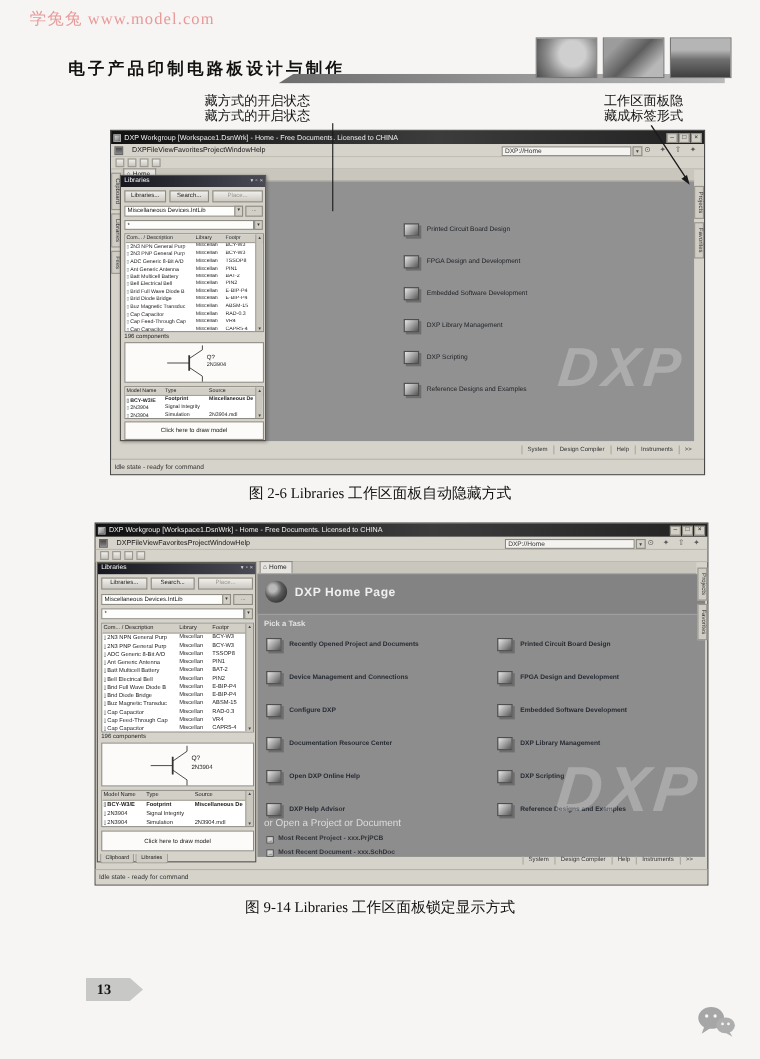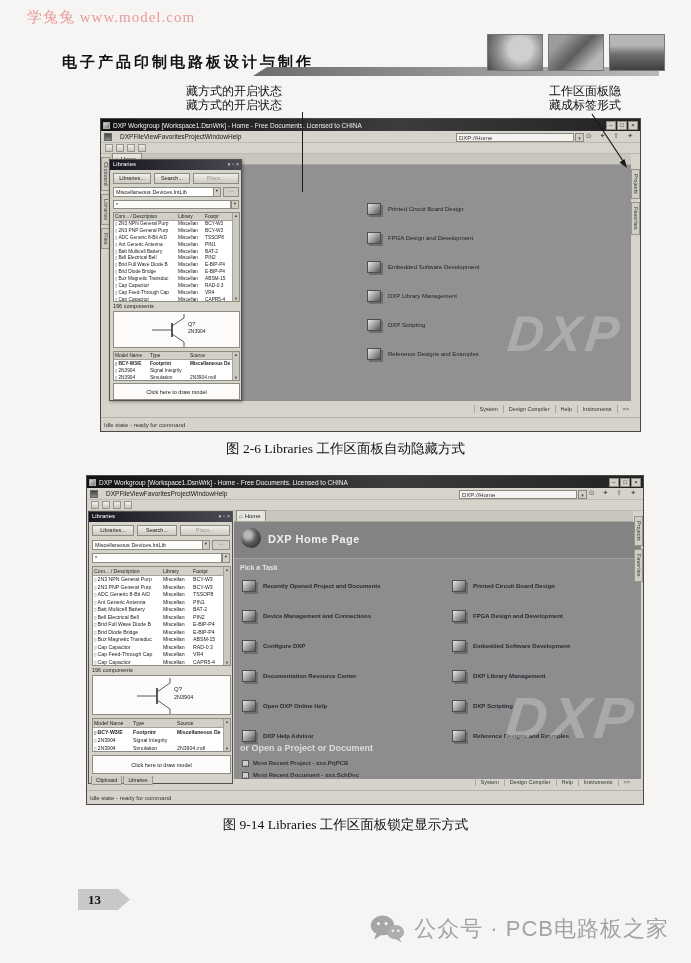--- a/index.html
+++ b/index.html
@@ -92,21 +92,21 @@
     border:1px solid #4e4e4e; box-shadow:2px 2px 0 #6e6e6e; }
   .task-lb { font-size:6px; color:#20242a; white-space:nowrap; }
   .dxp-mark { position:absolute; font-weight:bold; font-style:italic; color:rgba(235,235,235,.30); letter-spacing:4px; transform:skewX(-6deg); }
 
   
   .hp-band { position:absolute; background:#838383; border-bottom:1px solid #a2a2a2; }
   .globe { position:absolute; width:20px; height:20px; border-radius:50%;
     background:radial-gradient(circle at 35% 35%, #b9b9b9 0 18%, #5c5c5c 45%, #262626 90%); }
   .hp-title { position:absolute; font-size:11px; font-weight:bold; color:#efefef; letter-spacing:.5px; }
   .hp-pick { position:absolute; font-size:7px; font-weight:bold; color:#e2e2e2; }
-  .hp-open { position:absolute; font-size:9px; font-weight:bold; color:#dcdcdc; }
+  .hp-open { position:absolute; font-size:9px; font-weight:normal; color:#dcdcdc; }
   .recent { display:flex; align-items:center; gap:4px; height:10px; }
   .recent-ic { width:7px; height:7px; background:#cfcfcf; border:1px solid #555; font-size:5px; line-height:6px; text-align:center; color:#333; }
   .recent-lb { font-size:6px; color:#30343a; font-weight:bold; }
 </style>
 </head>
 <body>
 
 <div class="watermark">学兔兔 www.model.com</div>
 
 <div class="book-title">电子产品印制电路板设计与制作</div>
@@ -649,14 +649,13 @@
   <svg width="36" height="32" viewBox="0 0 40 34">
     <ellipse cx="15" cy="13" rx="13" ry="11" fill="#a6a6a6"></ellipse>
     <polygon points="8,22 5.5,29 14,23.5" fill="#a6a6a6"></polygon>
     <circle cx="10.5" cy="11" r="1.7" fill="#f6f5f3"></circle>
     <circle cx="19" cy="11" r="1.7" fill="#f6f5f3"></circle>
     <ellipse cx="29.5" cy="20.5" rx="9.5" ry="8" fill="#aeaeae"></ellipse>
     <polygon points="33.5,27 36.5,32 28.5,27.5" fill="#aeaeae"></polygon>
     <circle cx="26.5" cy="19" r="1.4" fill="#f6f5f3"></circle>
     <circle cx="32.5" cy="19" r="1.4" fill="#f6f5f3"></circle>
   </svg>
-  <span class="footer-text">公众号 · PCB电路板之家</span>
 </div>
 
 </body></html>

